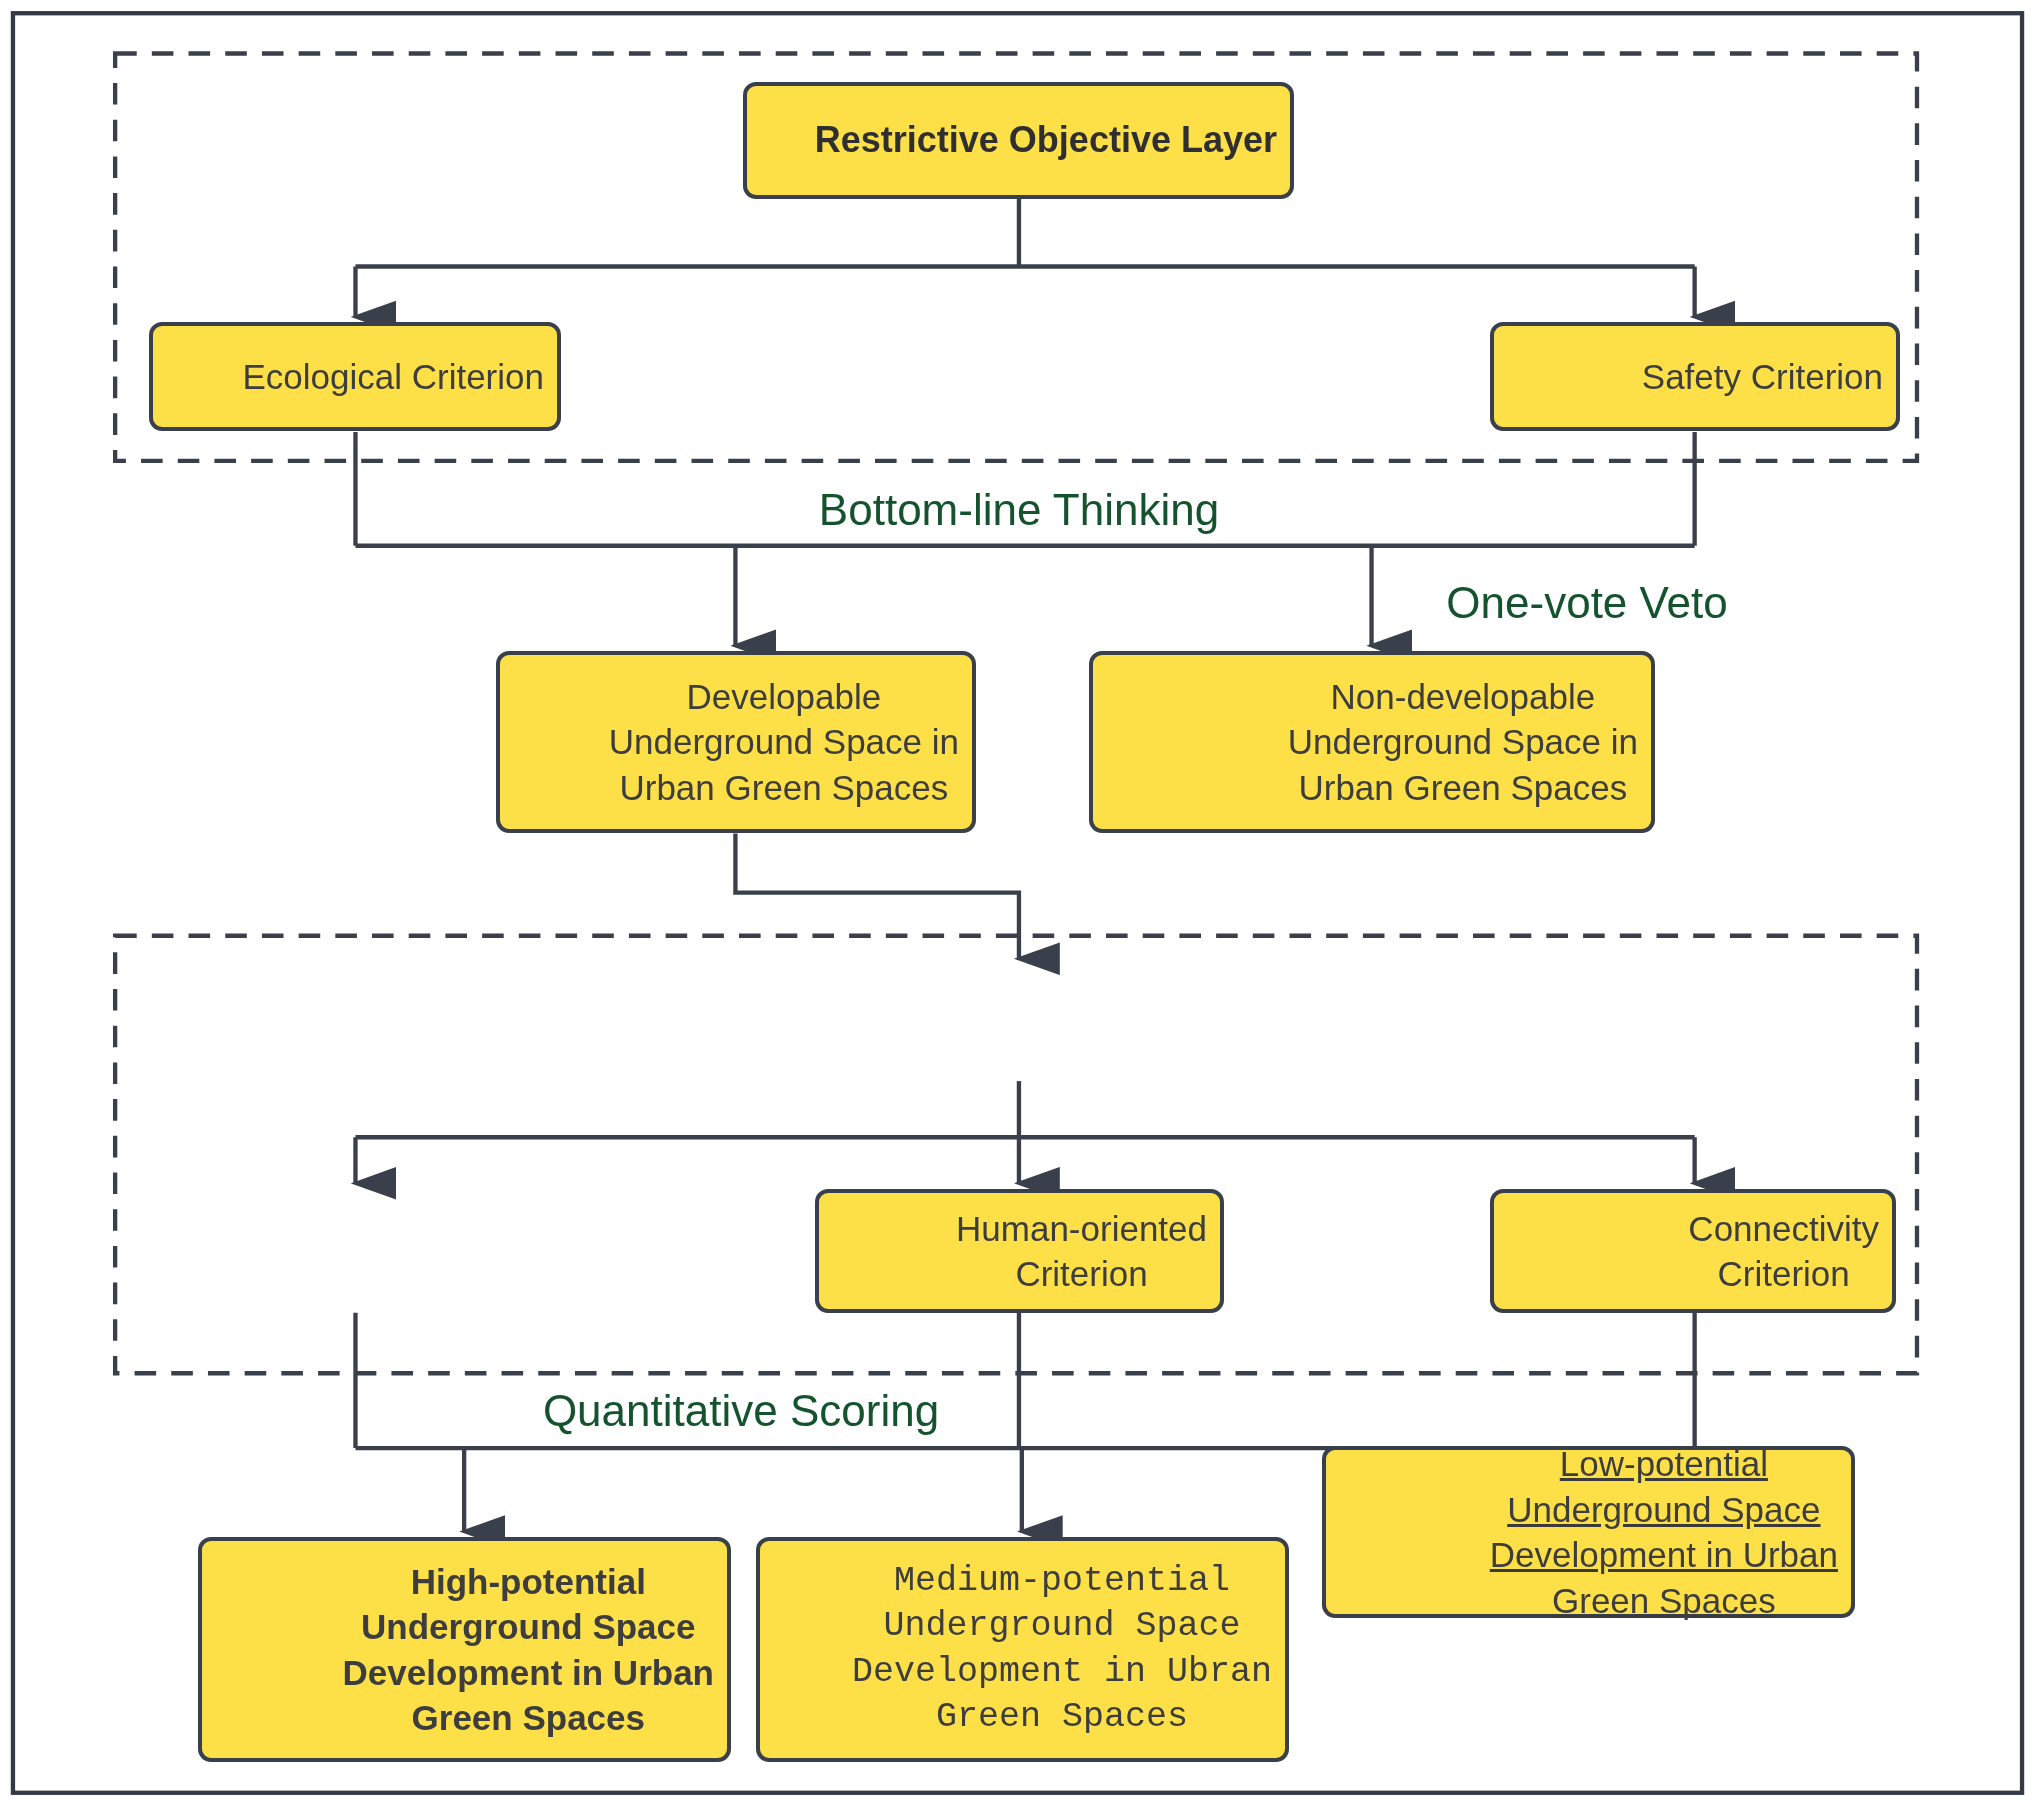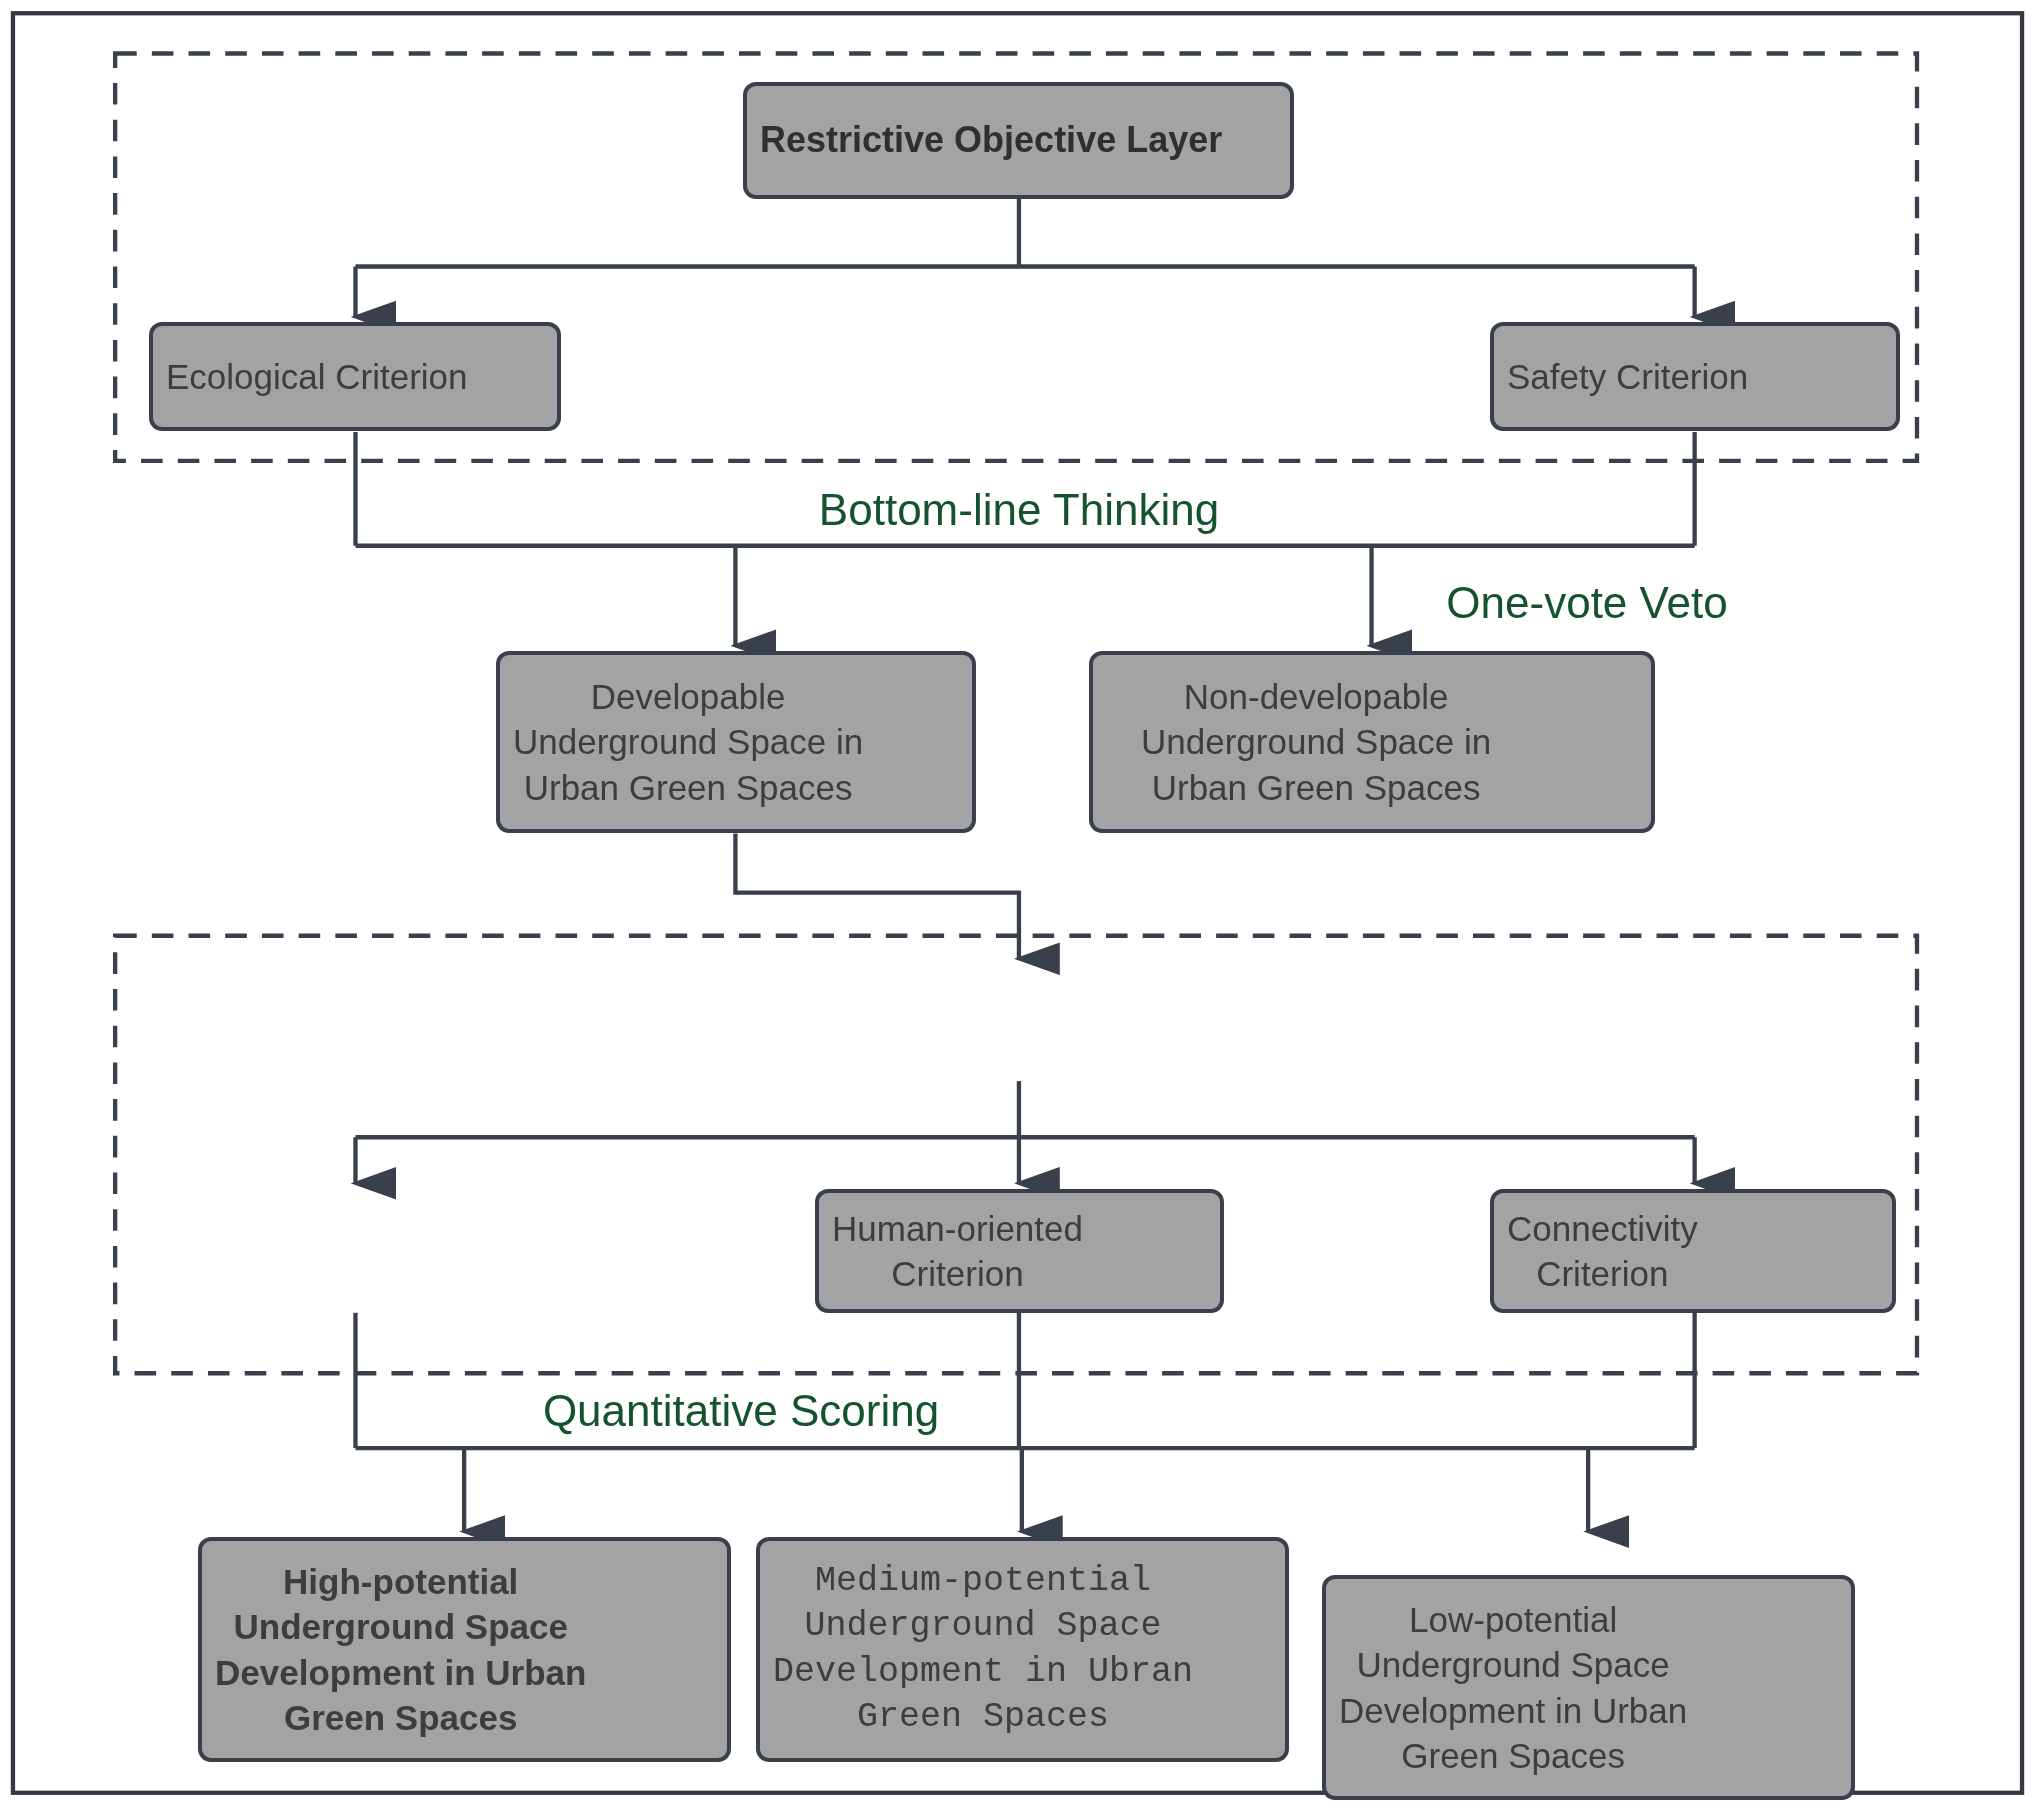--- a/index.html
+++ b/index.html
@@ -7,24 +7,24 @@
     width: 2035px; height: 1806px;
     position: relative;
     font-family: "Liberation Sans", sans-serif;
     color: #3a3a3a;
     overflow: hidden;
   }
   .canvas { position: absolute; inset: 0; }
   svg.wires { position: absolute; left: 0; top: 0; width: 2035px; height: 1806px; }
   .node {
     position: absolute;
-    background: #a3a3a3;
+    background: #fde047;
     border: 4.3px solid var(--stroke, #39404b);
     border-radius: 13px;
-    display: flex; align-items: center; justify-content: flex-start;
+    display: flex; align-items: center; justify-content: flex-end;
     text-align: center;
     box-sizing: border-box;
     padding: 5.8px 13px;
   }
   .node-label {
     white-space: pre-line;
     font-size: 35px;
     line-height: 1.3;
     color: #3d3d3d;
   }
@@ -140,21 +140,21 @@
 Green Spaces</span>
   </div>
 
   <div class="node" style="left:756px; top:1537px; width:533px; height:225px;font-family:Liberation Mono, monospace;">
     <span class="node-label">Medium-potential
 Underground Space
 Development in Ubran
 Green Spaces</span>
   </div>
 
-  <div class="node" style="left:1322px; top:1575px; width:533px; height:225px;">
+  <div class="node" style="left:1322px; top:1446px; width:533px; height:172px;text-decoration:underline;">
     <span class="node-label">Low-potential
 Underground Space
 Development in Urban
 Green Spaces</span>
   </div>
 
 </div>
 
 
 </body></html>

